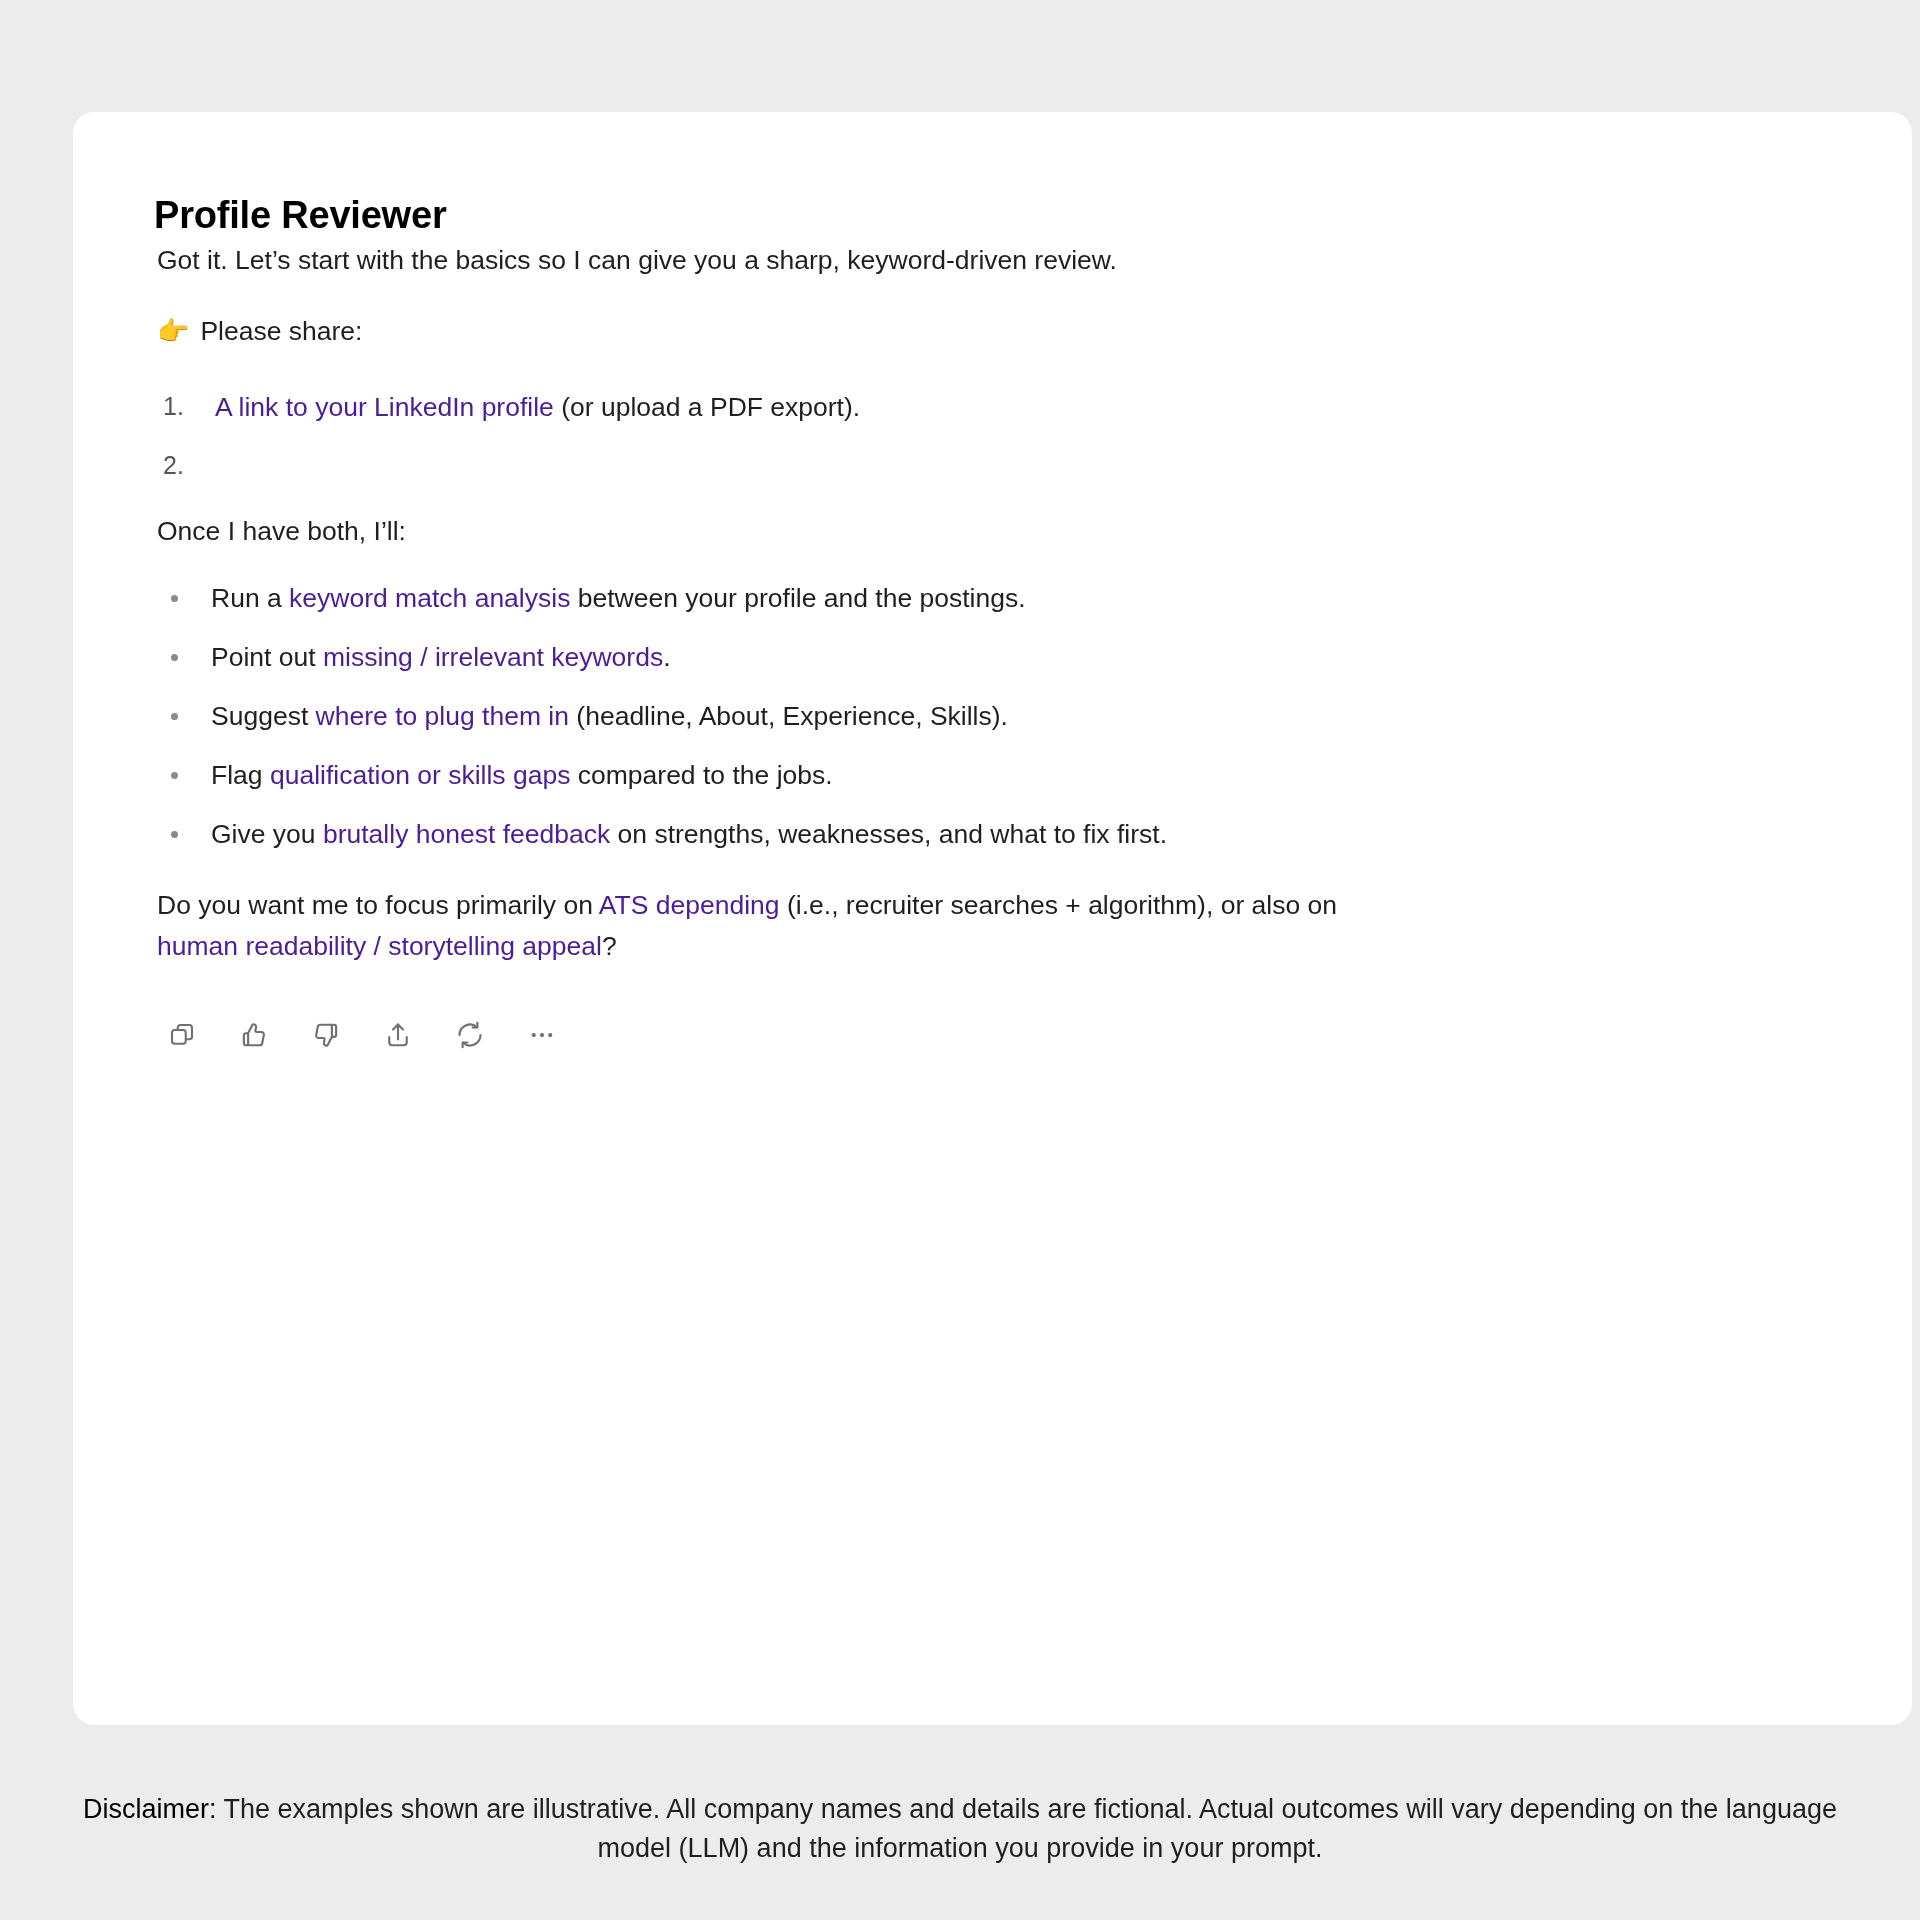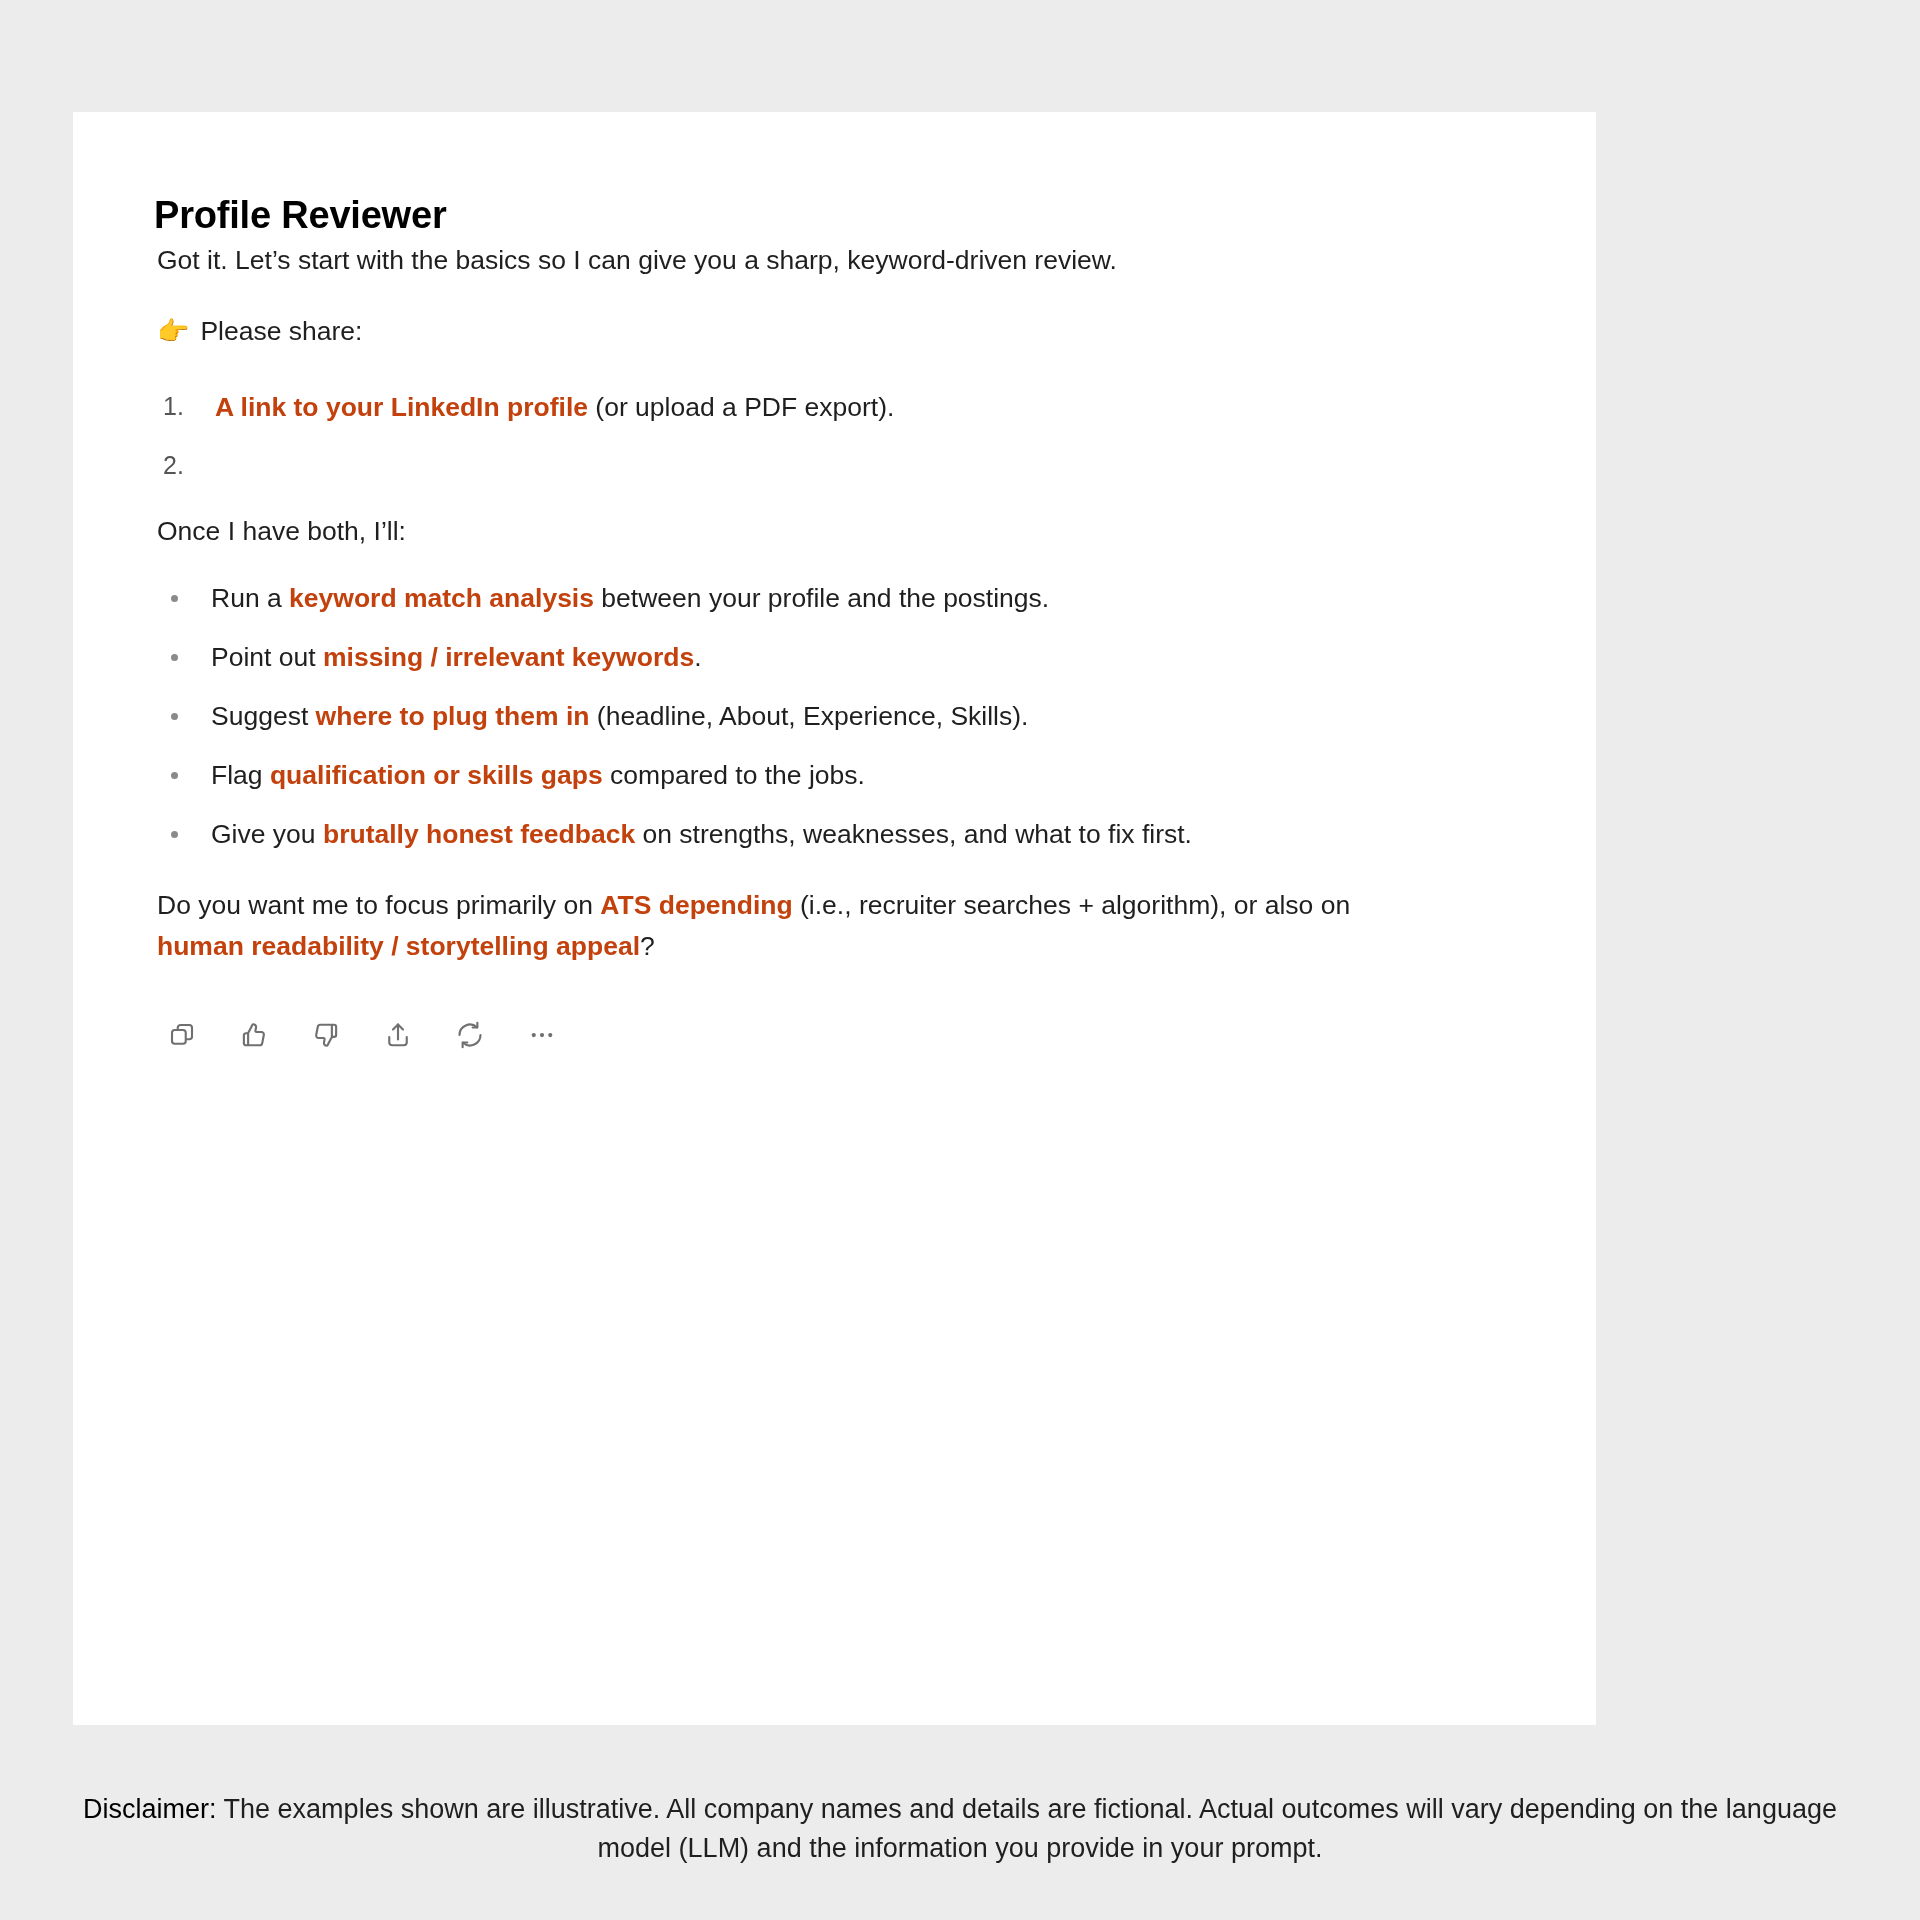--- a/index.html
+++ b/index.html
@@ -15,23 +15,24 @@
     -webkit-font-smoothing: antialiased;
     position: relative;
     overflow: hidden;
   }
 
   
   .card {
     position: absolute;
     left: 73px;
     top: 112px;
-    width: 1523px;
+    width: 1839px;
     height: 1613px;
     background: #ffffff;
+    border-radius: 21px;
   }
 
   .card-inner {
     padding: 80px 100px 0 74px;
   }
 
   
   .title {
     font-size: 38px;
     font-weight: 700;
@@ -114,21 +115,21 @@
     content: "";
     position: absolute;
     left: 14px;
     top: 17px;
     width: 7px;
     height: 7px;
     background: #8a8a8a;
     border-radius: 50%;
   }
 
-  b, strong { font-weight: 700; color: #c2410c; }
+  b, strong { font-weight: 400; color: #4c1d95; }
 
   
   .actions {
     margin-top: 44px;
     margin-left: 12px;
     display: flex;
     align-items: center;
     gap: 26px;
   }
   .action-btn {

